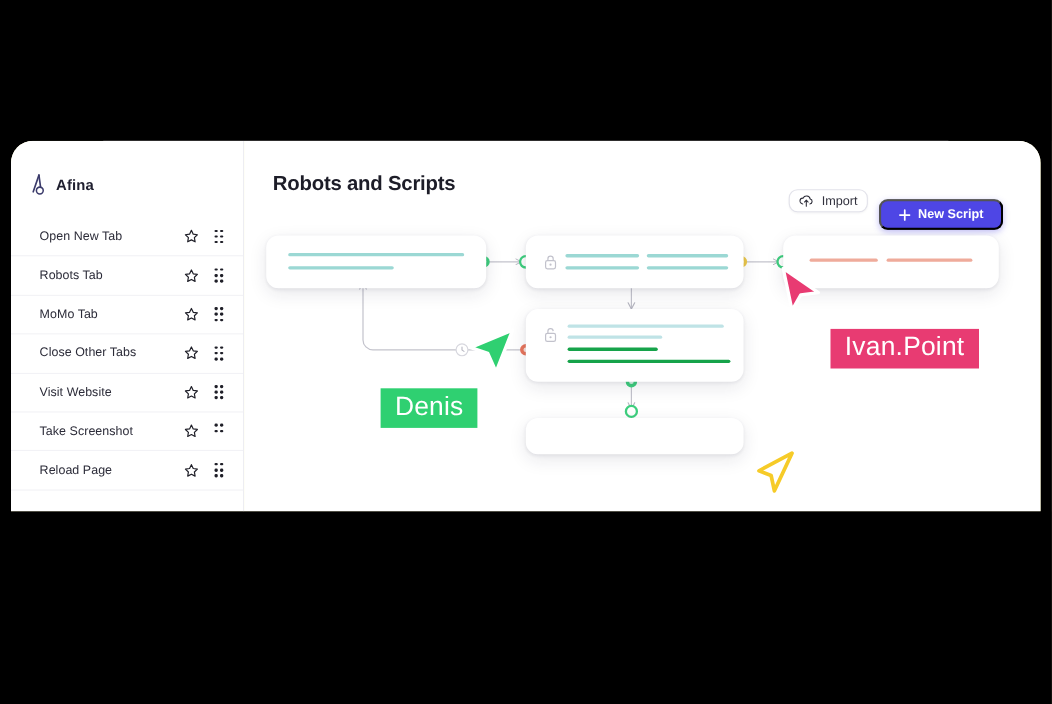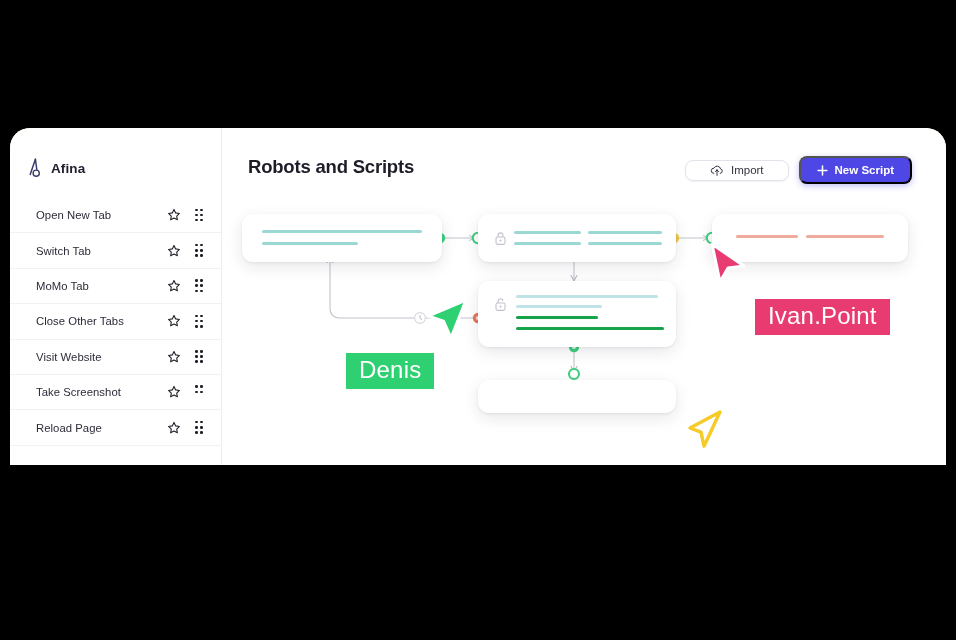--- a/index.html
+++ b/index.html
@@ -40,30 +40,31 @@
               gap:2.2px; align-content:center; }
   .nav-grip i { width:2.6px; height:2.6px; border-radius:50%; background:#1f1f28; display:block; }
 
   
   #main { position:absolute; left:212px; top:0; right:0; height:100%; background:#fff; }
   .topbar { display:flex; padding:28px 34px 0 26px; }
   .page-title { font-size:18.5px; font-weight:600; color:#1d1d28; letter-spacing:-.2px; }
   .topbar-actions { margin-left:auto; display:flex; align-items:center; gap:10px; }
 
   .btn-import {
-    display:flex; align-items:center; gap:7px; height:21px; padding:0 24px;
+    display:flex; align-items:center; gap:7px; height:21px; padding:0 8px;
     border:1px solid #e2e2ea; border-radius:8px; background:#fff;
     font-size:11.5px; color:#33333f; font-weight:500;
     box-shadow:0 1px 2px rgba(20,20,40,.05);
   }
   .btn-new {
     display:flex; align-items:center; gap:7px; height:28px; padding:0 16px;
     border-radius:8px; background:#4e46e5; color:#fff;
     font-size:11.5px; font-weight:600;
     box-shadow:0 2px 6px rgba(78,70,229,.35);
+    margin-top:25px;
   }
 
   
   #canvas { position:absolute; left:0; top:66px; right:0; bottom:0; }
   #flow { position:absolute; left:0; top:0; }
 
   .node {
     position:absolute; background:#fff; border-radius:11px;
     box-shadow:0 5px 16px rgba(25,28,60,.10), 0 1px 3px rgba(25,28,60,.07);
   }
@@ -112,21 +113,21 @@
             <span class="nav-grip">
               <i></i>
               <i></i>
               <i></i>
               <i></i>
               <i></i>
               <i></i>
             </span>
           </div>
           <div class="nav-item">
-            <span class="nav-label">Switch Tab</span>
+            <span class="nav-label">Robots Tab</span>
             <svg class="nav-star" viewBox="0 0 16 16">
               <path d="M8 1.6l1.9 4 4.3.6-3.1 3 .75 4.3L8 11.5 4.15 13.5 4.9 9.2 1.8 6.2l4.3-.6z" fill="none" stroke="#1f1f28" stroke-width="1.25" stroke-linejoin="round"></path>
             </svg>
             <span class="nav-grip">
               <i></i>
               <i></i>
               <i></i>
               <i></i>
               <i></i>
               <i></i>

